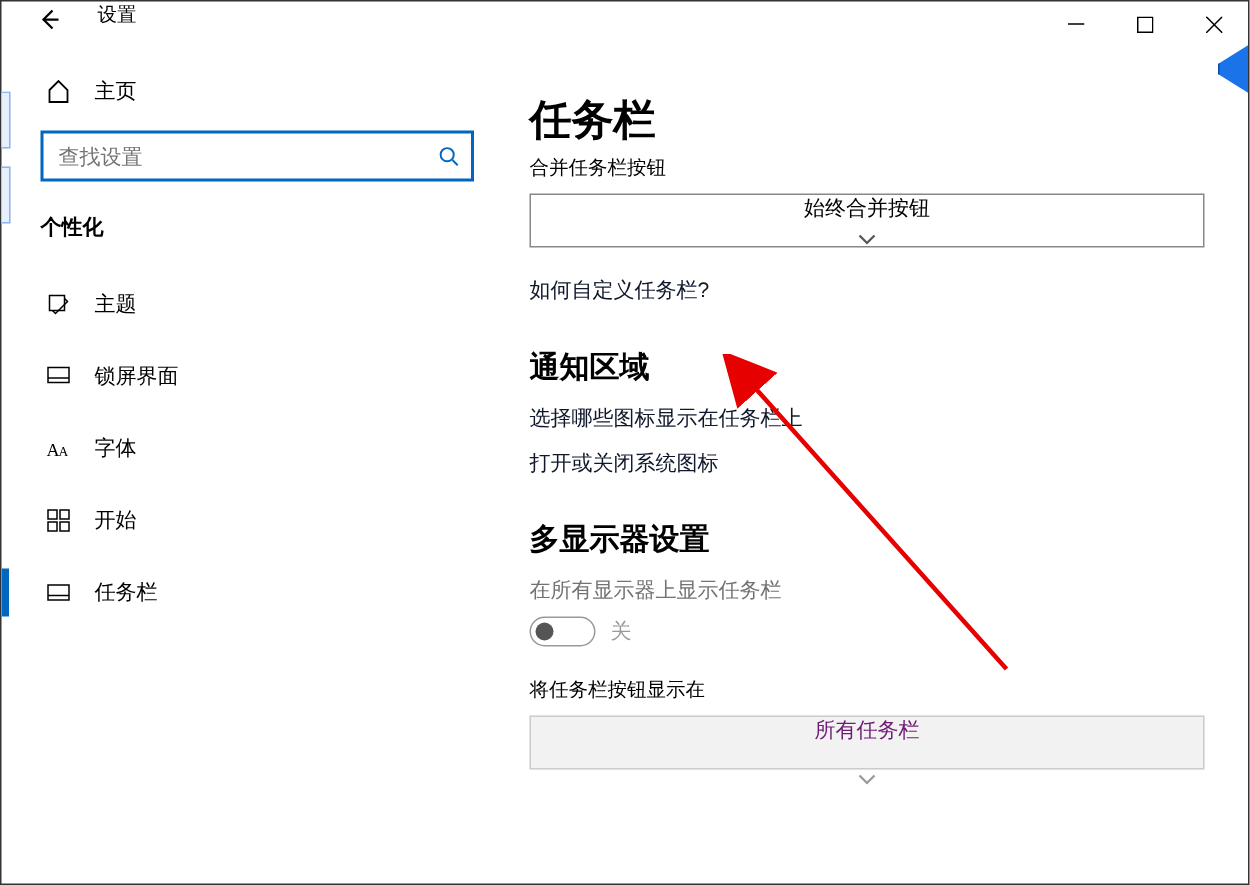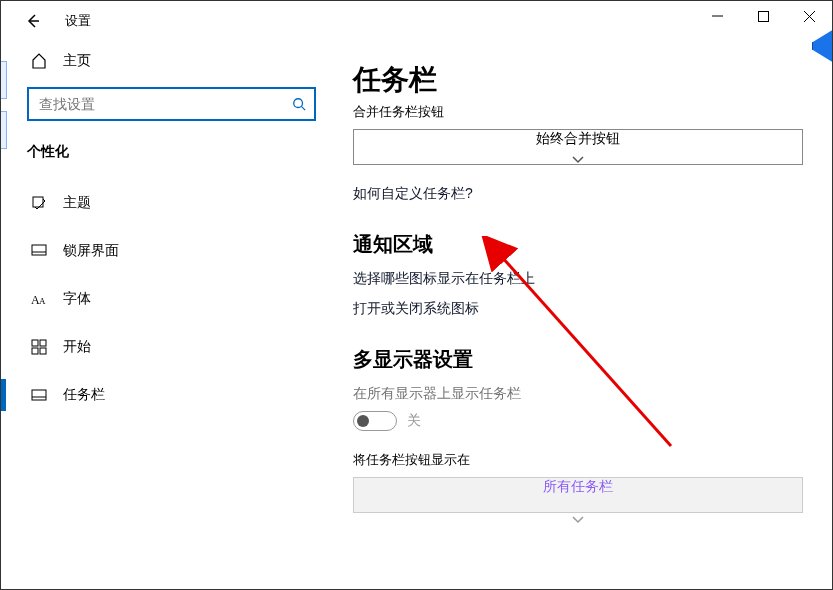--- a/index.html
+++ b/index.html
@@ -11,21 +11,20 @@
     background: #fff;
     width: 833px;
     height: 590px;
     overflow: hidden;
     position: relative;
     border: 1px solid #333;
   }
   .titlebar {
     height: 40px;
     display: flex;
-    align-items: center;
     padding-left: 20px;
     position: relative;
   }
   .back-btn {
     width: 24px;
     height: 24px;
     font-size: 16px;
     display: inline-flex;
     align-items: center;
     justify-content: center;
@@ -132,21 +131,21 @@
     height: 36px;
     display: flex;
     align-items: center;
     padding: 0 12px;
     margin-bottom: 20px;
     max-width: 450px;
     background: #fff;
     justify-content: space-between;
     flex-direction: column;
   }
-  .combo.disabled { background: #f2f2f2; border-color: #ccc; color: #8b5cf6; gap: 20px; }
+  .combo.disabled { background: #f2f2f2; border-color: #ccc; color: #701a75; gap: 20px; }
   .combo .chev { color: #555; font-size: 12px; }
   .link {
     color: #0f172a;
     margin: 12px 0;
     font-size: 14px;
     display: block;
   }
   .section-h {
     font-size: 20px;
     font-weight: 600;

